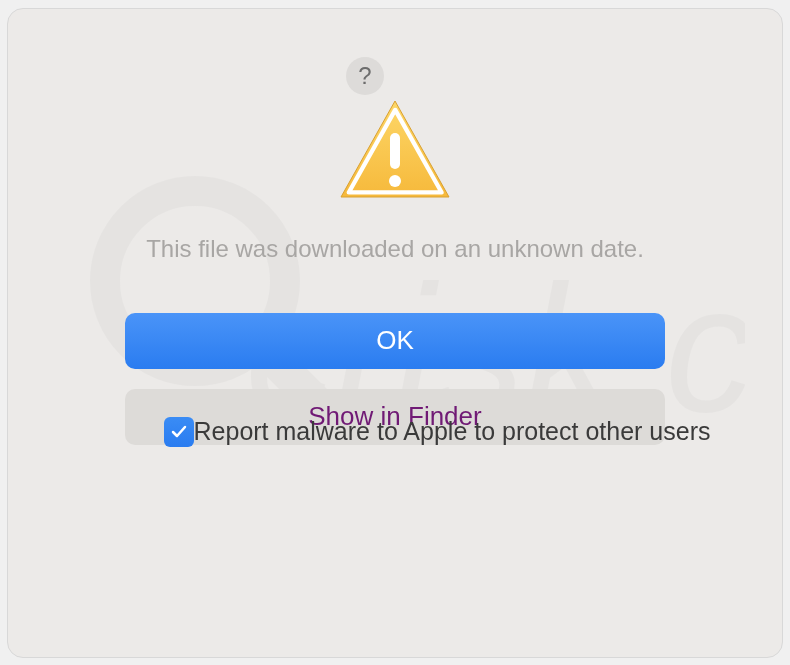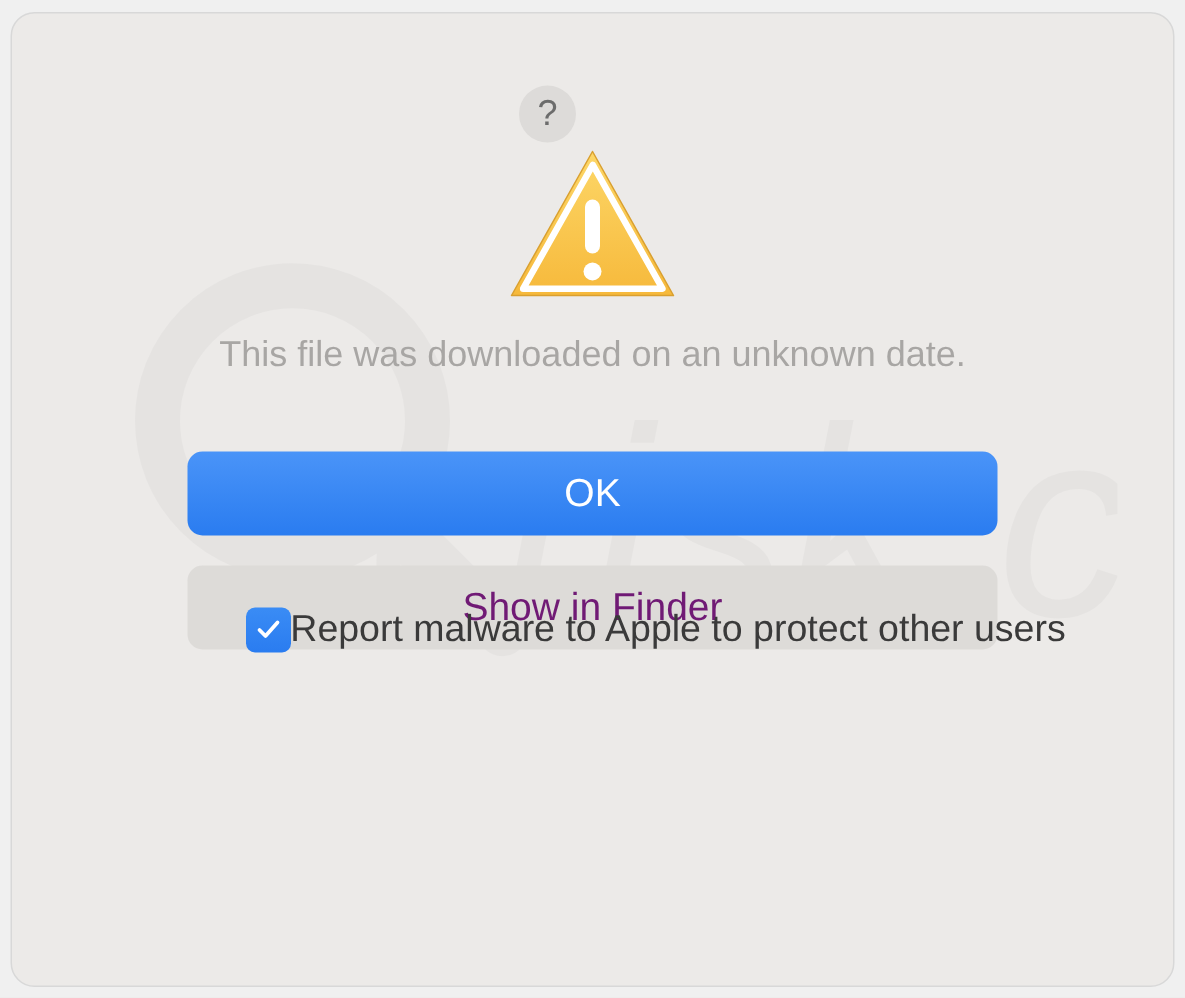--- a/index.html
+++ b/index.html
@@ -53,21 +53,21 @@
     .title {
       margin-top: 40px;
       font-size: 32px;
       font-weight: 700;
       color: #262626;
       text-align: center;
       line-height: 1.3;
       padding: 0 60px;
     }
     .subtitle {
-      margin-top: 18px;
+      margin-top: 30px;
       font-size: 24px;
       color: #a8a6a4;
       text-align: right;
       font-weight: 400;
     }
     .button-container {
       margin-top: 50px;
       width: 540px;
       display: flex;
       flex-direction: column;

